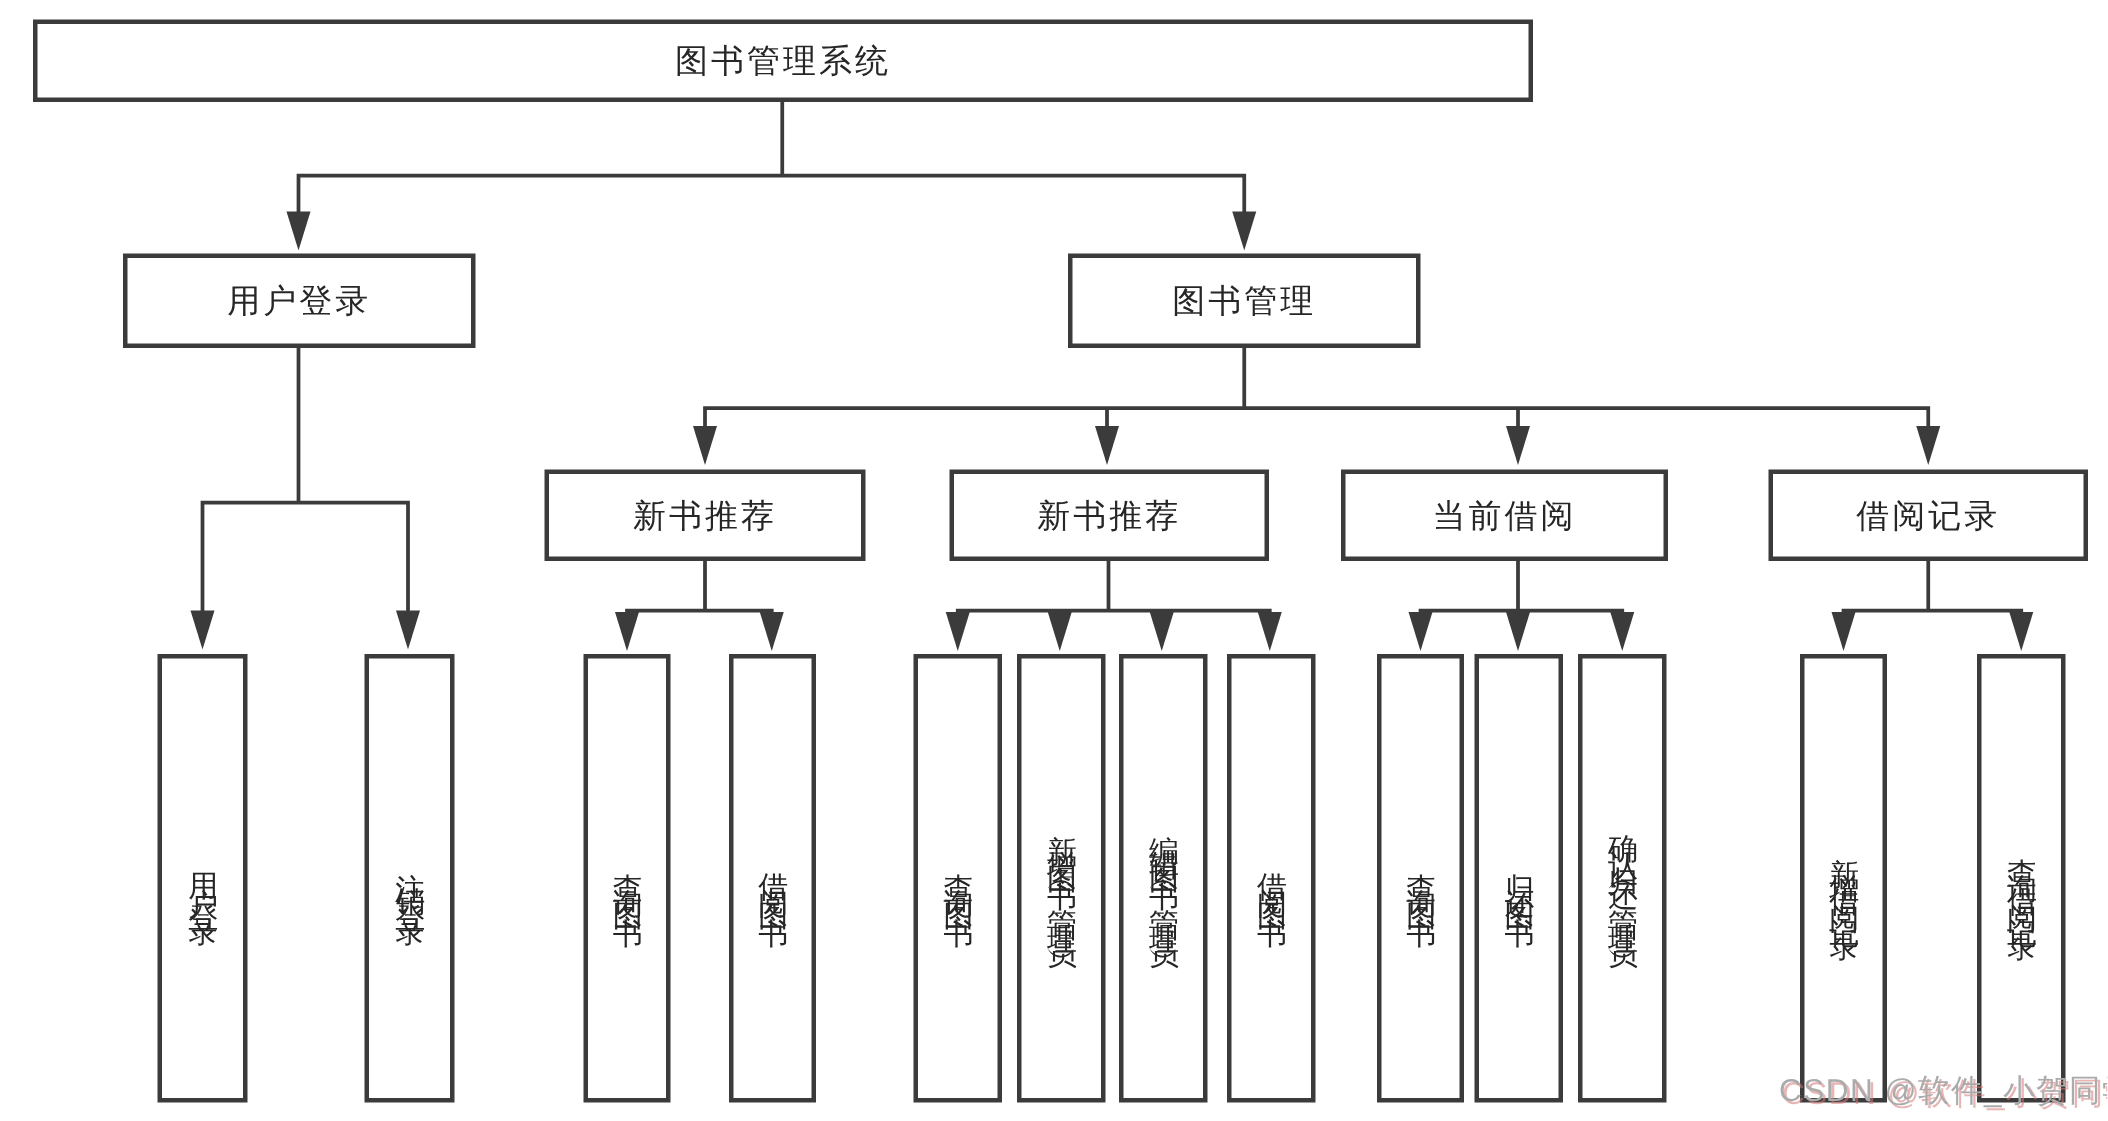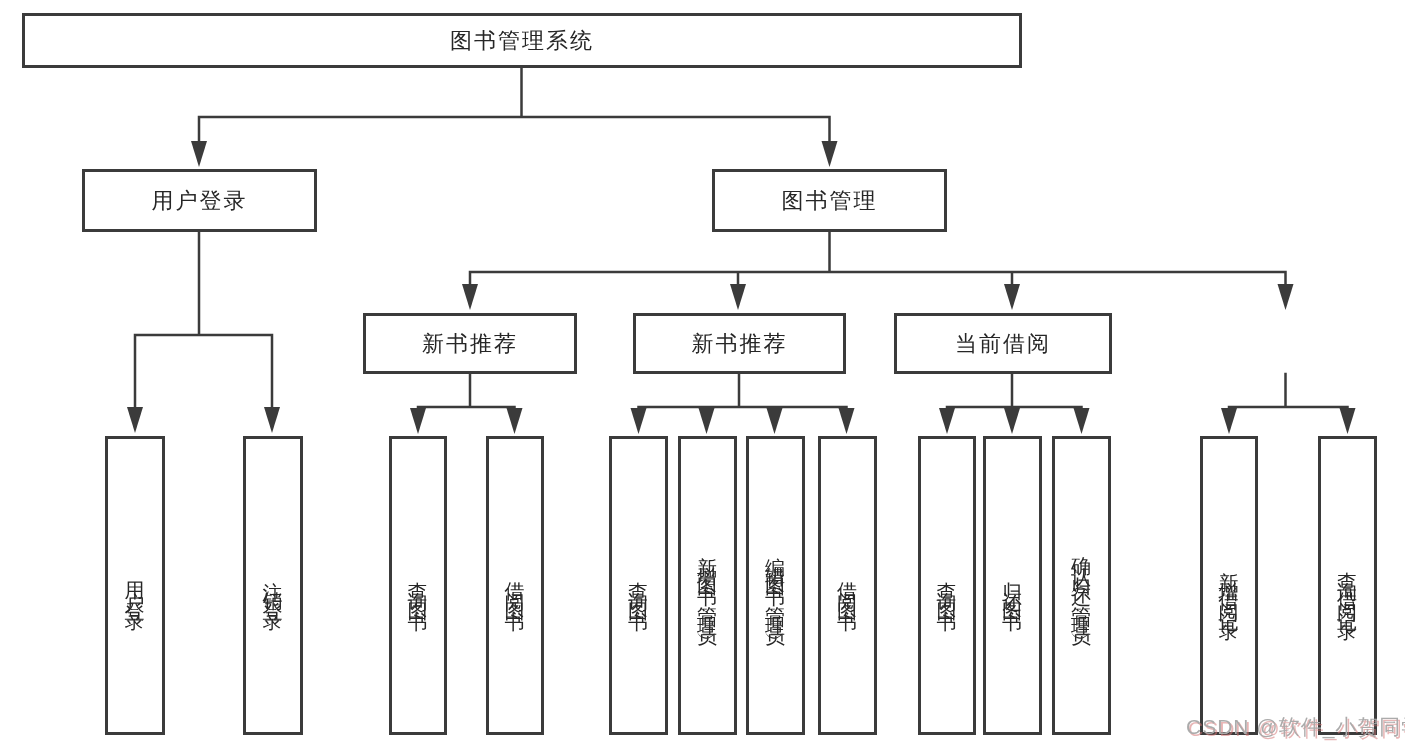--- a/index.html
+++ b/index.html
@@ -102,20 +102,23 @@
 
   <div class="box" style="left:363px;top:313px;width:214px;height:61px">
     <span class="hlabel">新书推荐</span>
   </div>
   <div class="box" style="left:633px;top:313px;width:213px;height:61px">
     <span class="hlabel">新书推荐</span>
   </div>
   <div class="box" style="left:894px;top:313px;width:218px;height:61px">
     <span class="hlabel">当前借阅</span>
   </div>
+  <div class="box" style="left:1179px;top:313px;width:213px;height:61px">
+    <span class="hlabel">借阅记录</span>
+  </div>
 
   <div class="box" style="left:105px;top:436px;width:60px;height:299px">
     <span class="vlabel">用户登录</span>
   </div>
   <div class="box" style="left:243px;top:436px;width:60px;height:299px">
     <span class="vlabel">注销登录</span>
   </div>
 
   <div class="box" style="left:389px;top:436px;width:58px;height:299px">
     <span class="vlabel">查询图书</span>

